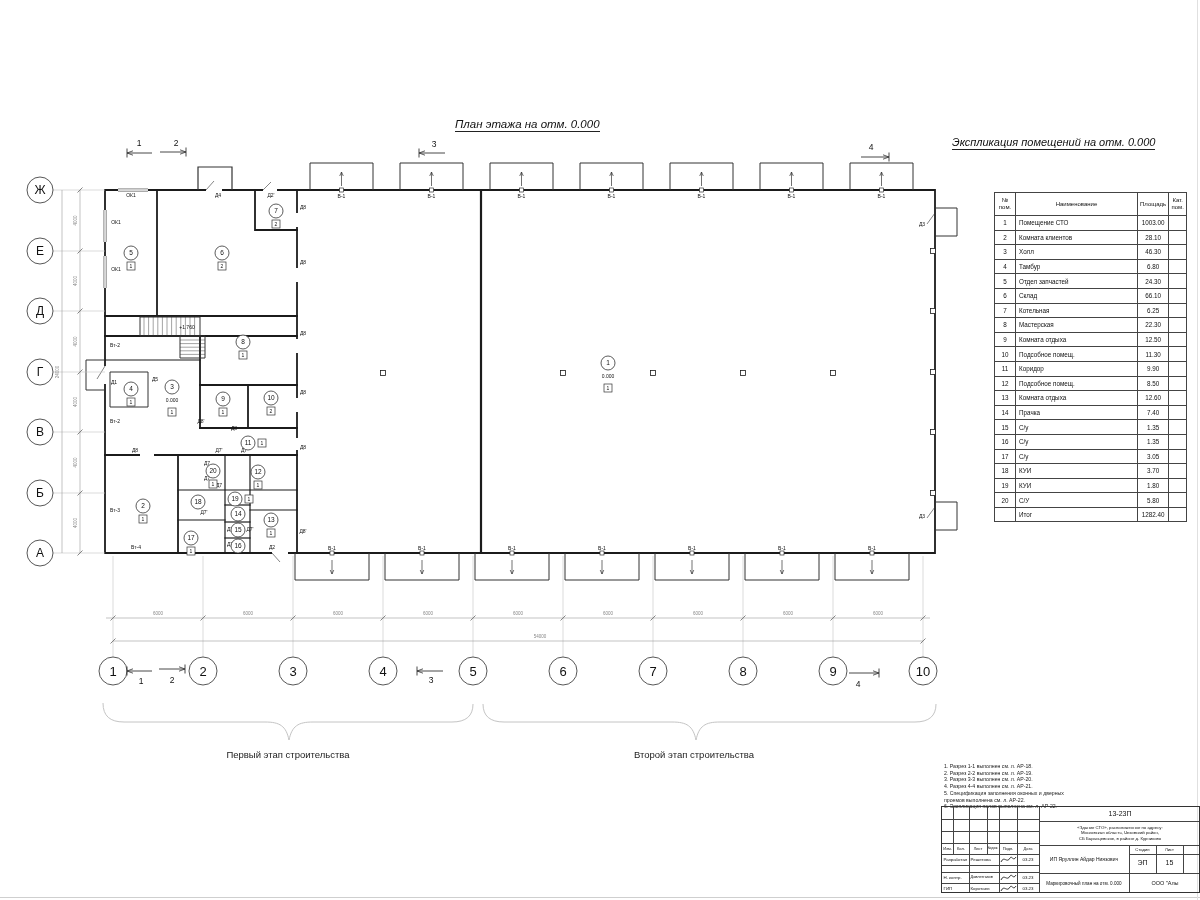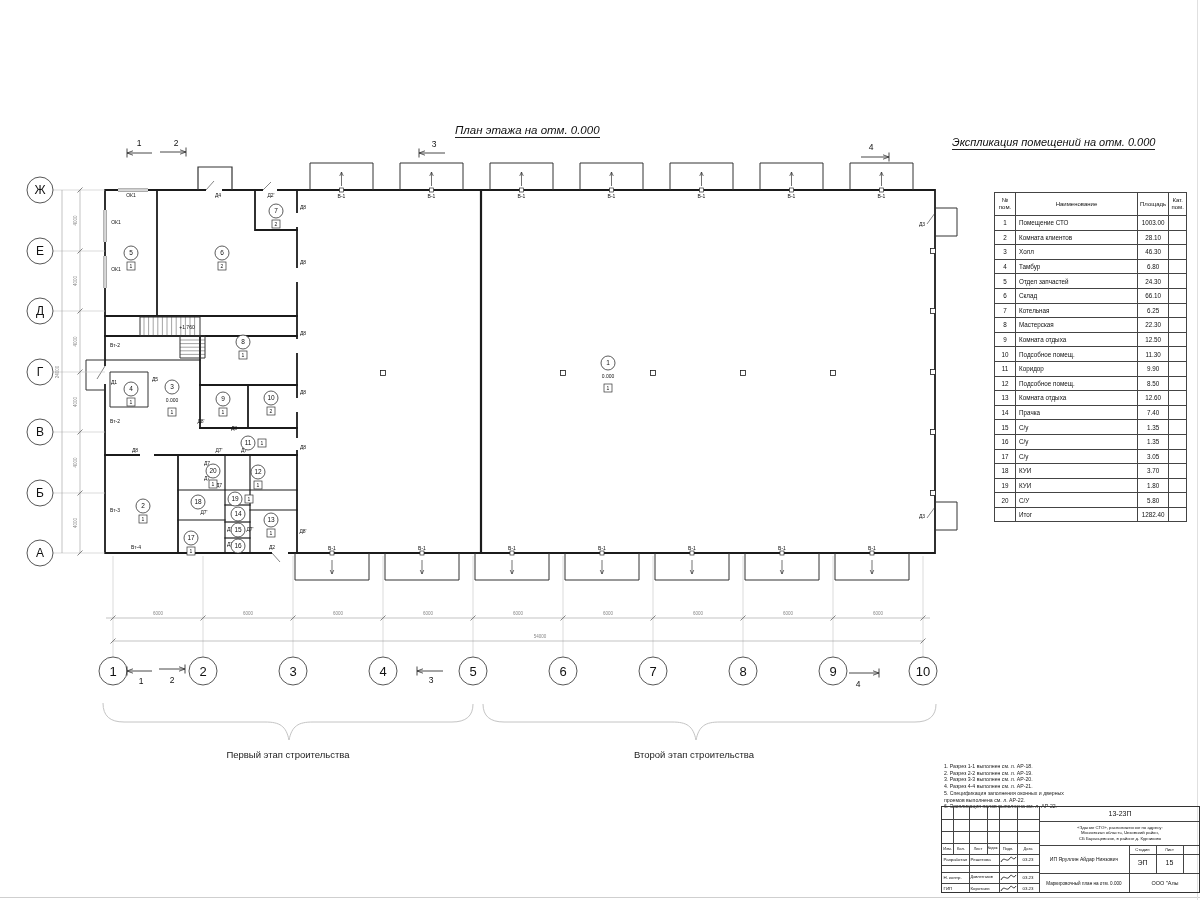--- a/index.html
+++ b/index.html
@@ -451,21 +451,21 @@
         <path d="M423,668.8 L417,671 L423,673.2" stroke="#333" fill="none" stroke-width="0.8"></path>
         <text x="858" y="687" font-size="8.5" fill="#111" text-anchor="middle">4</text>
         <line x1="849" y1="673" x2="879" y2="673" stroke="#333" stroke-width="0.9"></line>
         <line x1="879" y1="668.5" x2="879" y2="677.5" stroke="#333" stroke-width="0.9"></line>
         <path d="M873,670.8 L879,673 L873,675.2" stroke="#333" fill="none" stroke-width="0.8"></path>
         <text x="288" y="758" font-size="9.5" fill="#222" text-anchor="middle">Первый этап строительства</text>
         <text x="694" y="758" font-size="9.5" fill="#222" text-anchor="middle">Второй этап строительства</text>
       </g>
   </svg>
 
-  <div class="cad-title" style="left:455px;top:124px;text-align:center;">План этажа на отм. 0.000</div>
+  <div class="cad-title" style="left:455px;top:118px;text-align:center;">План этажа на отм. 0.000</div>
   <div class="cad-title" style="left:952px;top:136px;font-size:11px;">Экспликация помещений на отм. 0.000</div>
 
   <table id="room-table">
     <colgroup>
         <col style="width:21px">
         <col style="width:122px">
         <col style="width:30px">
         <col style="width:18px">
       </colgroup>
     <thead>

